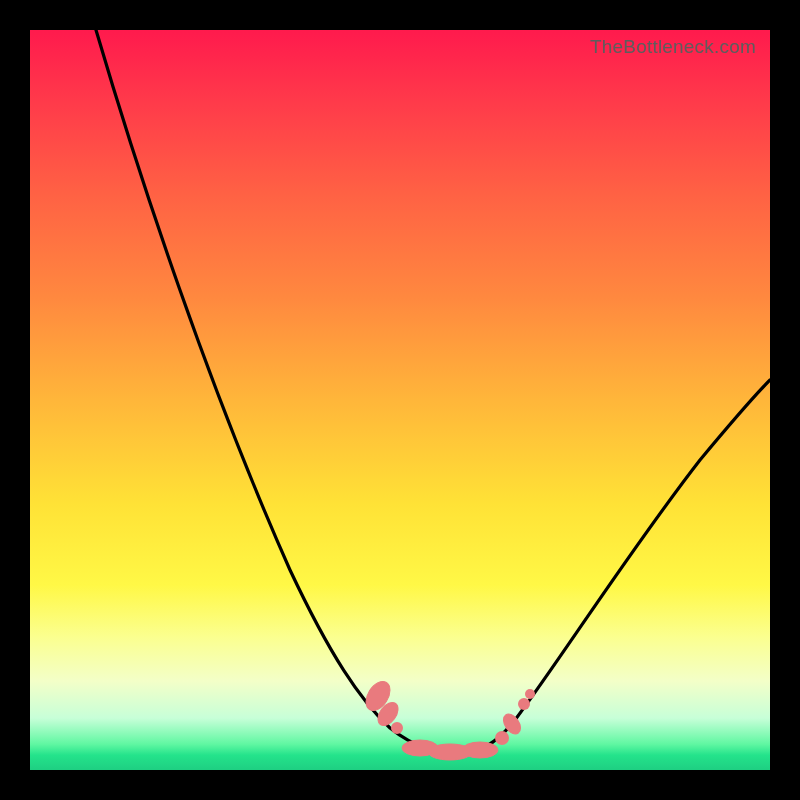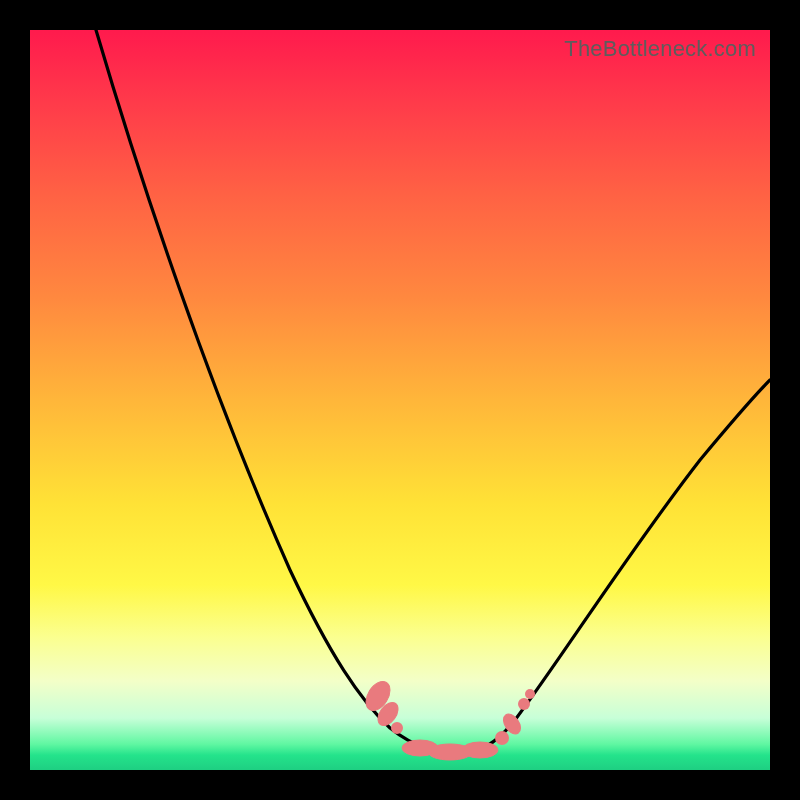--- a/index.html
+++ b/index.html
@@ -31,21 +31,21 @@
       #60f7a2 96.5%,
       #24e38b 98%,
       #1ecf82 100%
     );
   }
   .watermark {
     position: absolute;
     top: 6px;
     right: 14px;
     color: #5d5d5d;
-    font-size: 22px;
+    font-size: 19px;
     letter-spacing: 0.2px;
     font-weight: 500;
     margin-left: 40px;
   }
   svg.curves {
     position: absolute;
     left: 0;
     top: 0;
     width: 740px;
     height: 740px;

